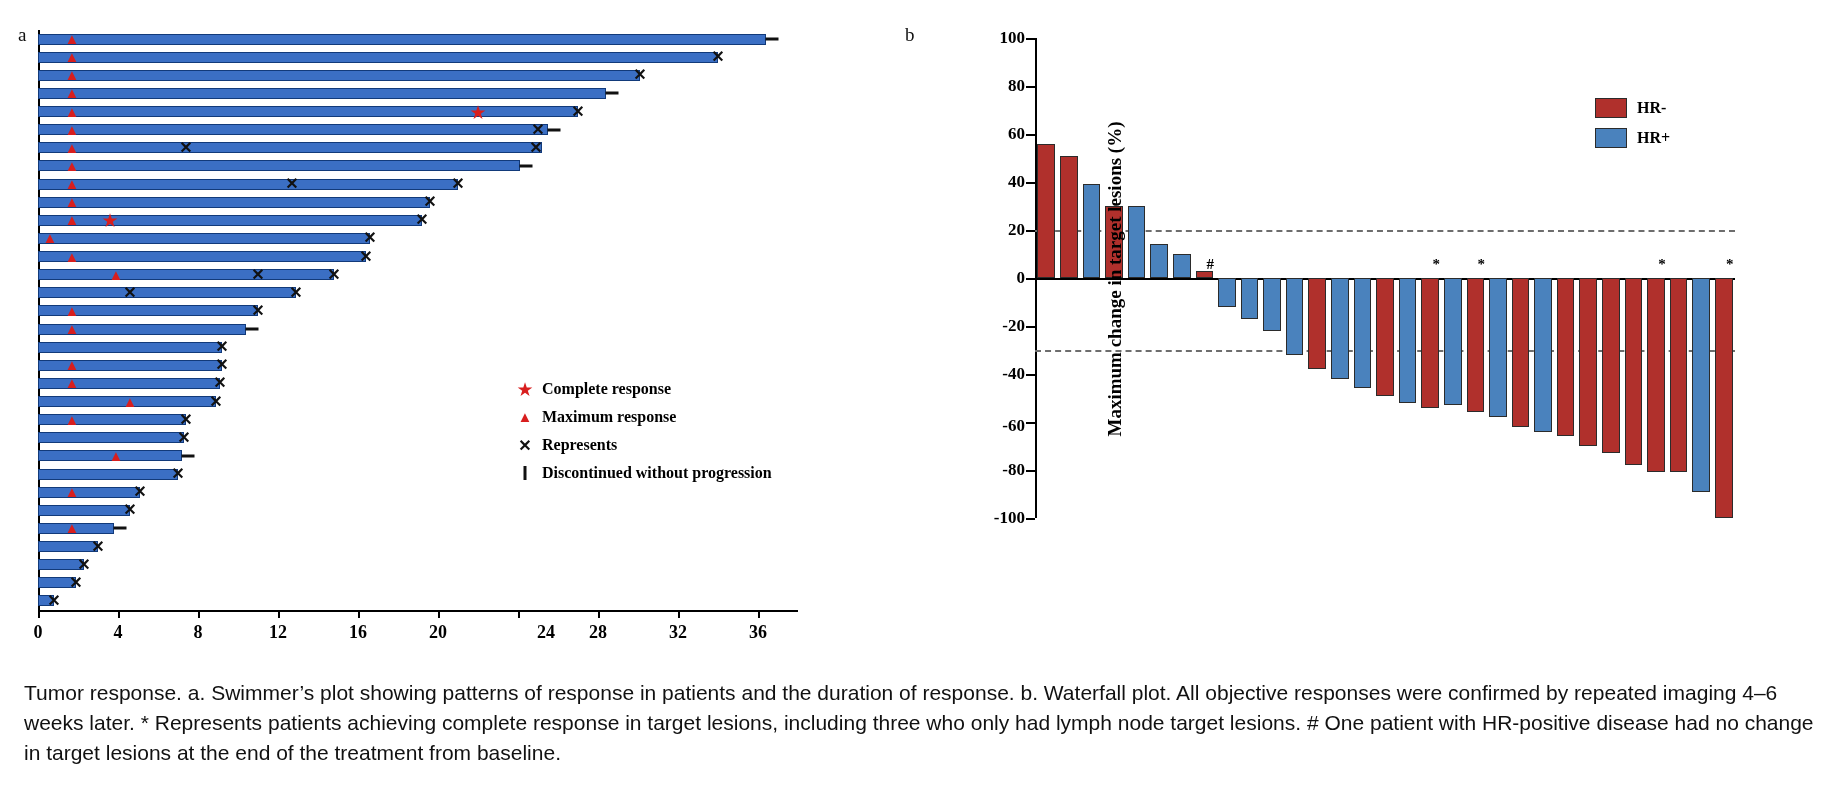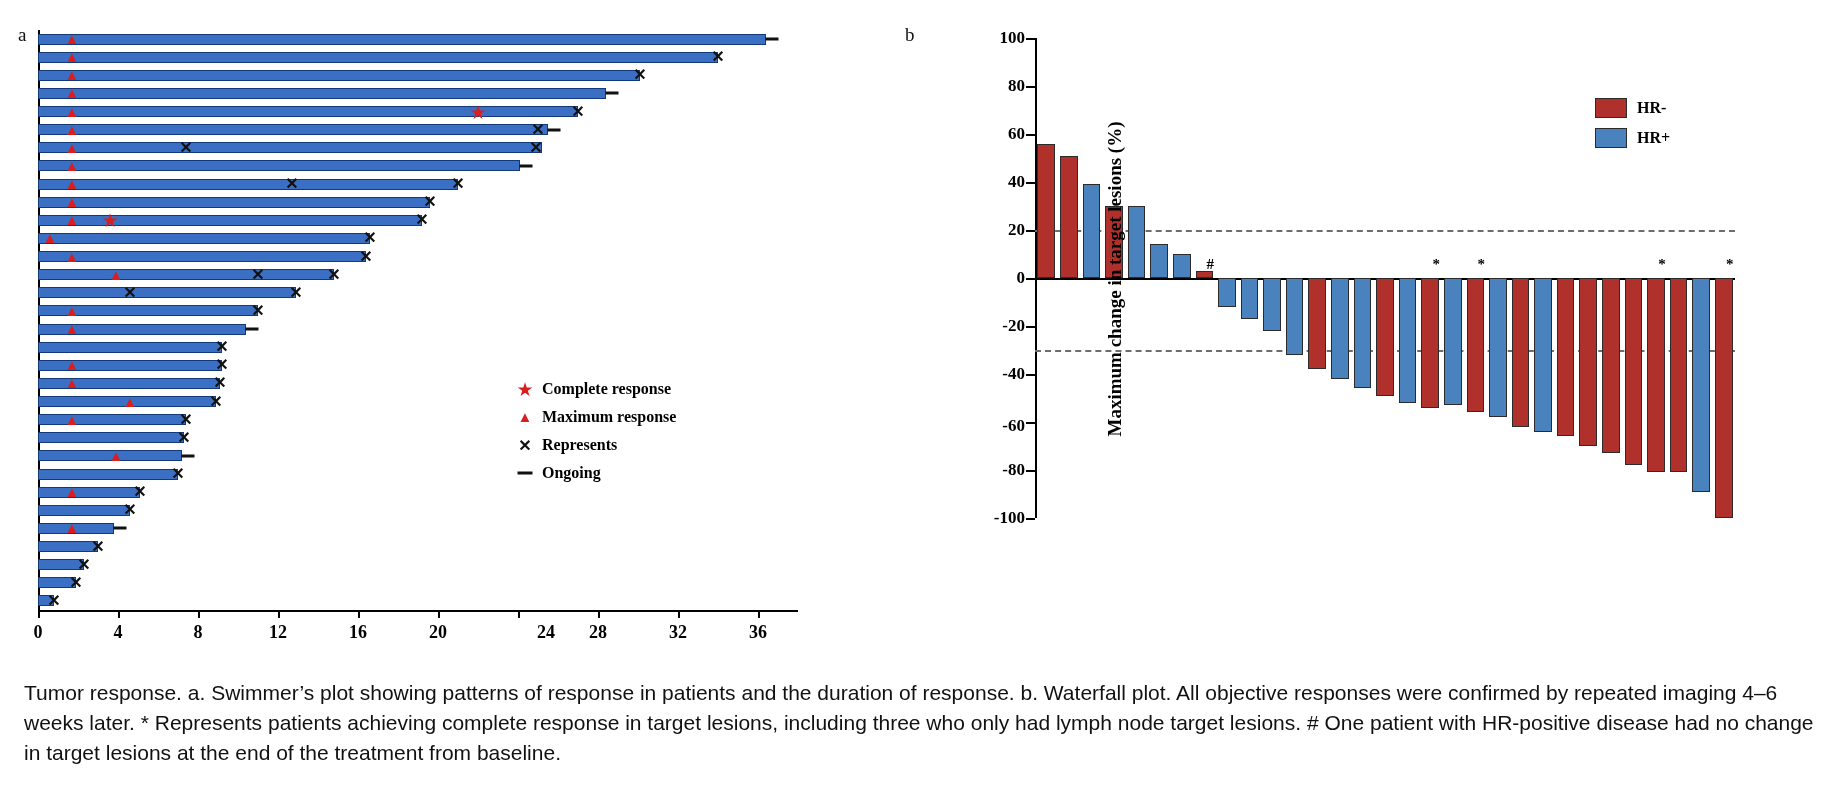--- a/index.html
+++ b/index.html
@@ -324,23 +324,23 @@
             <div class="leg-txt">Maximum response</div>
           </div>
           <div class="leg-row">
             <div class="leg-sym">
               <span style="color: rgb(17, 17, 17); font-size: 16px; font-weight: bold;">✕</span>
             </div>
             <div class="leg-txt">Represents</div>
           </div>
           <div class="leg-row">
             <div class="leg-sym">
-              <span style="display: block; width: 15px; height: 3px; background: rgb(17, 17, 17);"></span>
+              <span style="display: block; width: 3px; height: 14px; background: rgb(17, 17, 17);"></span>
             </div>
-            <div class="leg-txt">Ongoing</div>
+            <div class="leg-txt">Discontinued without progression</div>
           </div>
         </div>
     </div>
   </div>
 
   <div id="panelB">
     <div class="panel-letter" style="left:0px;top:24px;">b</div>
 
     <div id="wfPlot">
       <div id="wfYAxis"></div>

